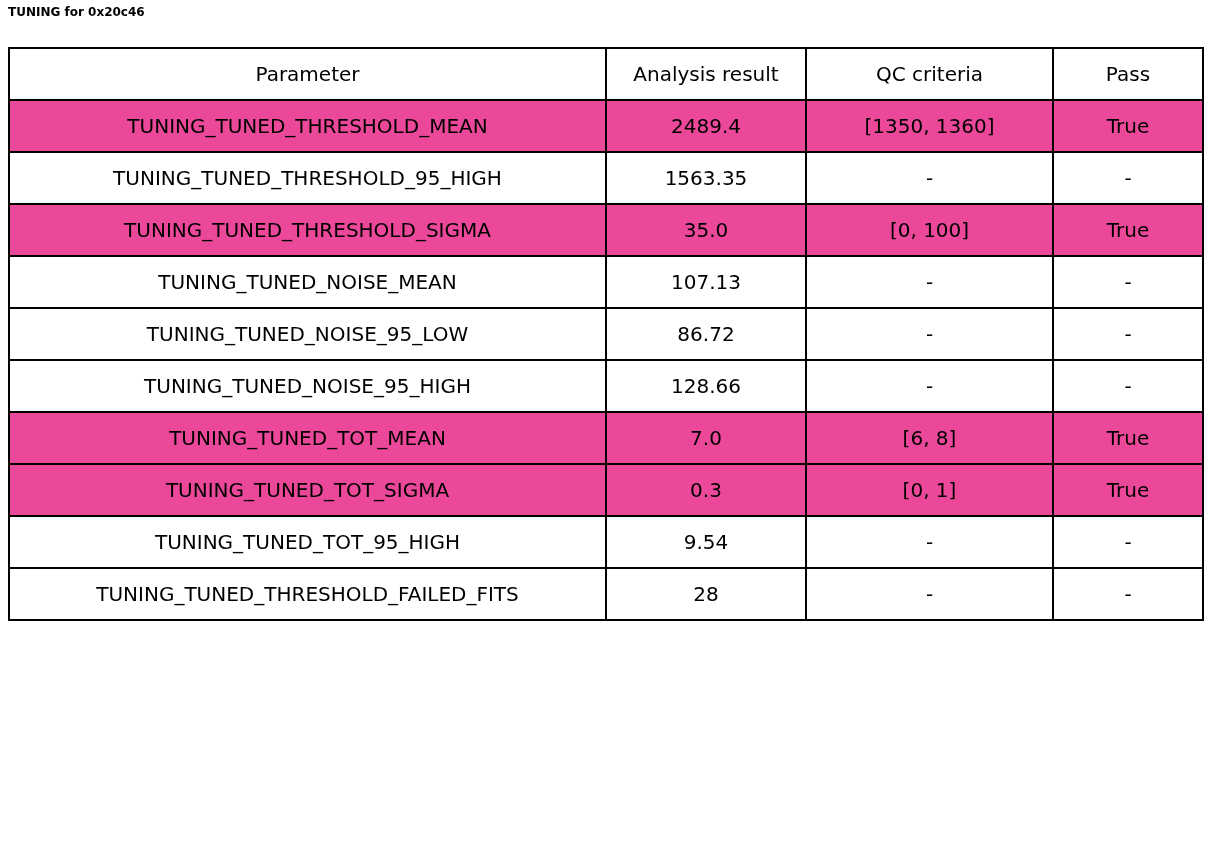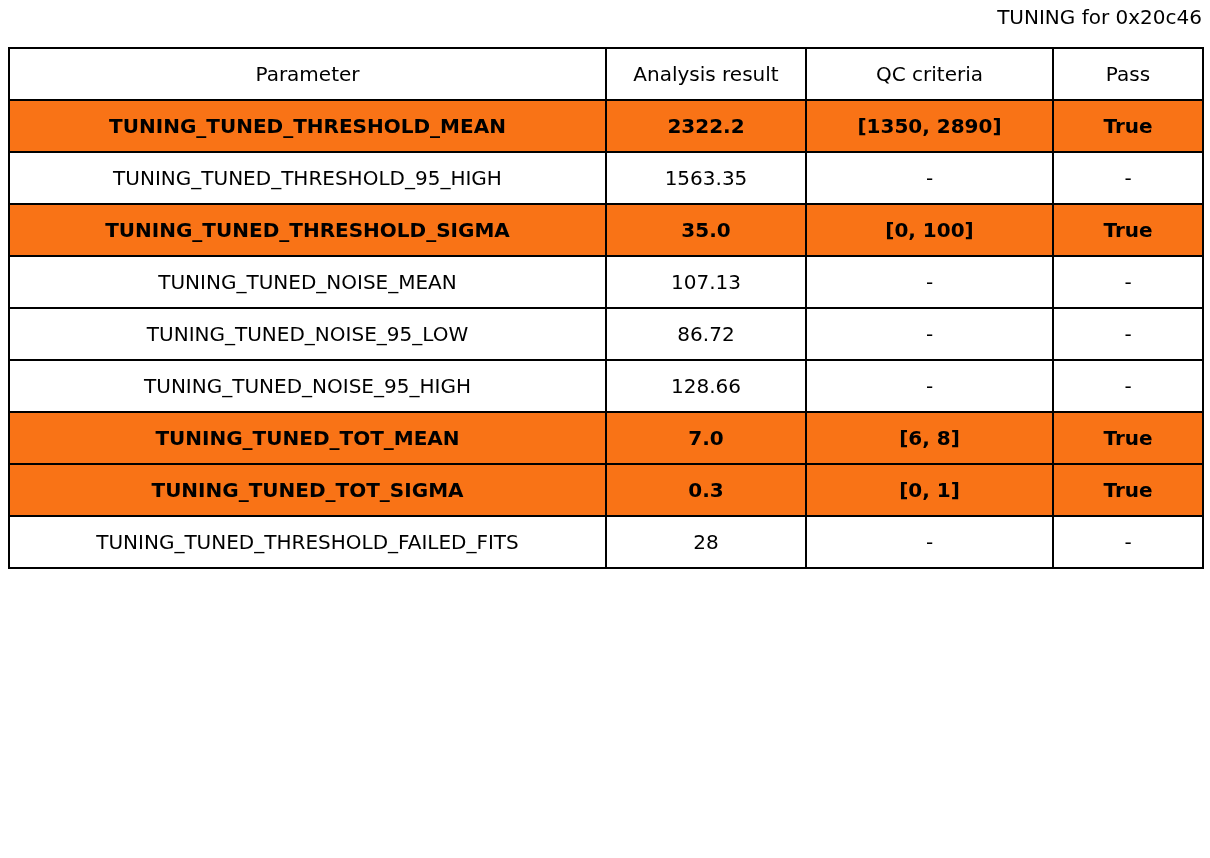--- a/index.html
+++ b/index.html
@@ -12,23 +12,23 @@
     height: 858px;
     position: relative;
     font-family: "DejaVu Sans", sans-serif;
     color: #000000;
   }
   .title {
     position: absolute;
     top: 5px;
     left: 8px;
     width: 1194px;
-    text-align: right;
-    font-size: 20px;
-    font-weight: normal;
+    text-align: left;
+    font-size: 12px;
+    font-weight: bold;
     white-space: nowrap;
   }
   table.qc-table {
     position: absolute;
     left: 8px;
     top: 47px;
     border-collapse: collapse;
     table-layout: fixed;
     width: 1194px;
   }
@@ -42,22 +42,21 @@
     padding: 0 4px;
     text-align: center;
     vertical-align: middle;
     font-size: 20px;
     font-weight: normal;
     background: #ffffff;
     overflow: hidden;
     white-space: nowrap;
   }
   tr.highlight td {
-    background: #f97316;
-    font-weight: bold;
+    background: #ec4899;
   }
 </style>
 </head>
 <body>
 
 <div class="title">TUNING for 0x20c46</div>
 
 <table class="qc-table">
   <colgroup>
     <col class="c0">
@@ -69,22 +68,22 @@
     <tr id="header-row">
         <th>Parameter</th>
         <th>Analysis result</th>
         <th>QC criteria</th>
         <th>Pass</th>
       </tr>
   </thead>
   <tbody id="table-body">
       <tr class="highlight">
         <td>TUNING_TUNED_THRESHOLD_MEAN</td>
-        <td>2322.2</td>
-        <td>[1350, 2890]</td>
+        <td>2489.4</td>
+        <td>[1350, 1360]</td>
         <td>True</td>
       </tr>
       <tr>
         <td>TUNING_TUNED_THRESHOLD_95_HIGH</td>
         <td>1563.35</td>
         <td>-</td>
         <td>-</td>
       </tr>
       <tr class="highlight">
         <td>TUNING_TUNED_THRESHOLD_SIGMA</td>
@@ -116,19 +115,25 @@
         <td>[6, 8]</td>
         <td>True</td>
       </tr>
       <tr class="highlight">
         <td>TUNING_TUNED_TOT_SIGMA</td>
         <td>0.3</td>
         <td>[0, 1]</td>
         <td>True</td>
       </tr>
       <tr>
+        <td>TUNING_TUNED_TOT_95_HIGH</td>
+        <td>9.54</td>
+        <td>-</td>
+        <td>-</td>
+      </tr>
+      <tr>
         <td>TUNING_TUNED_THRESHOLD_FAILED_FITS</td>
         <td>28</td>
         <td>-</td>
         <td>-</td>
       </tr>
     </tbody>
 </table>
 
 </body></html>

